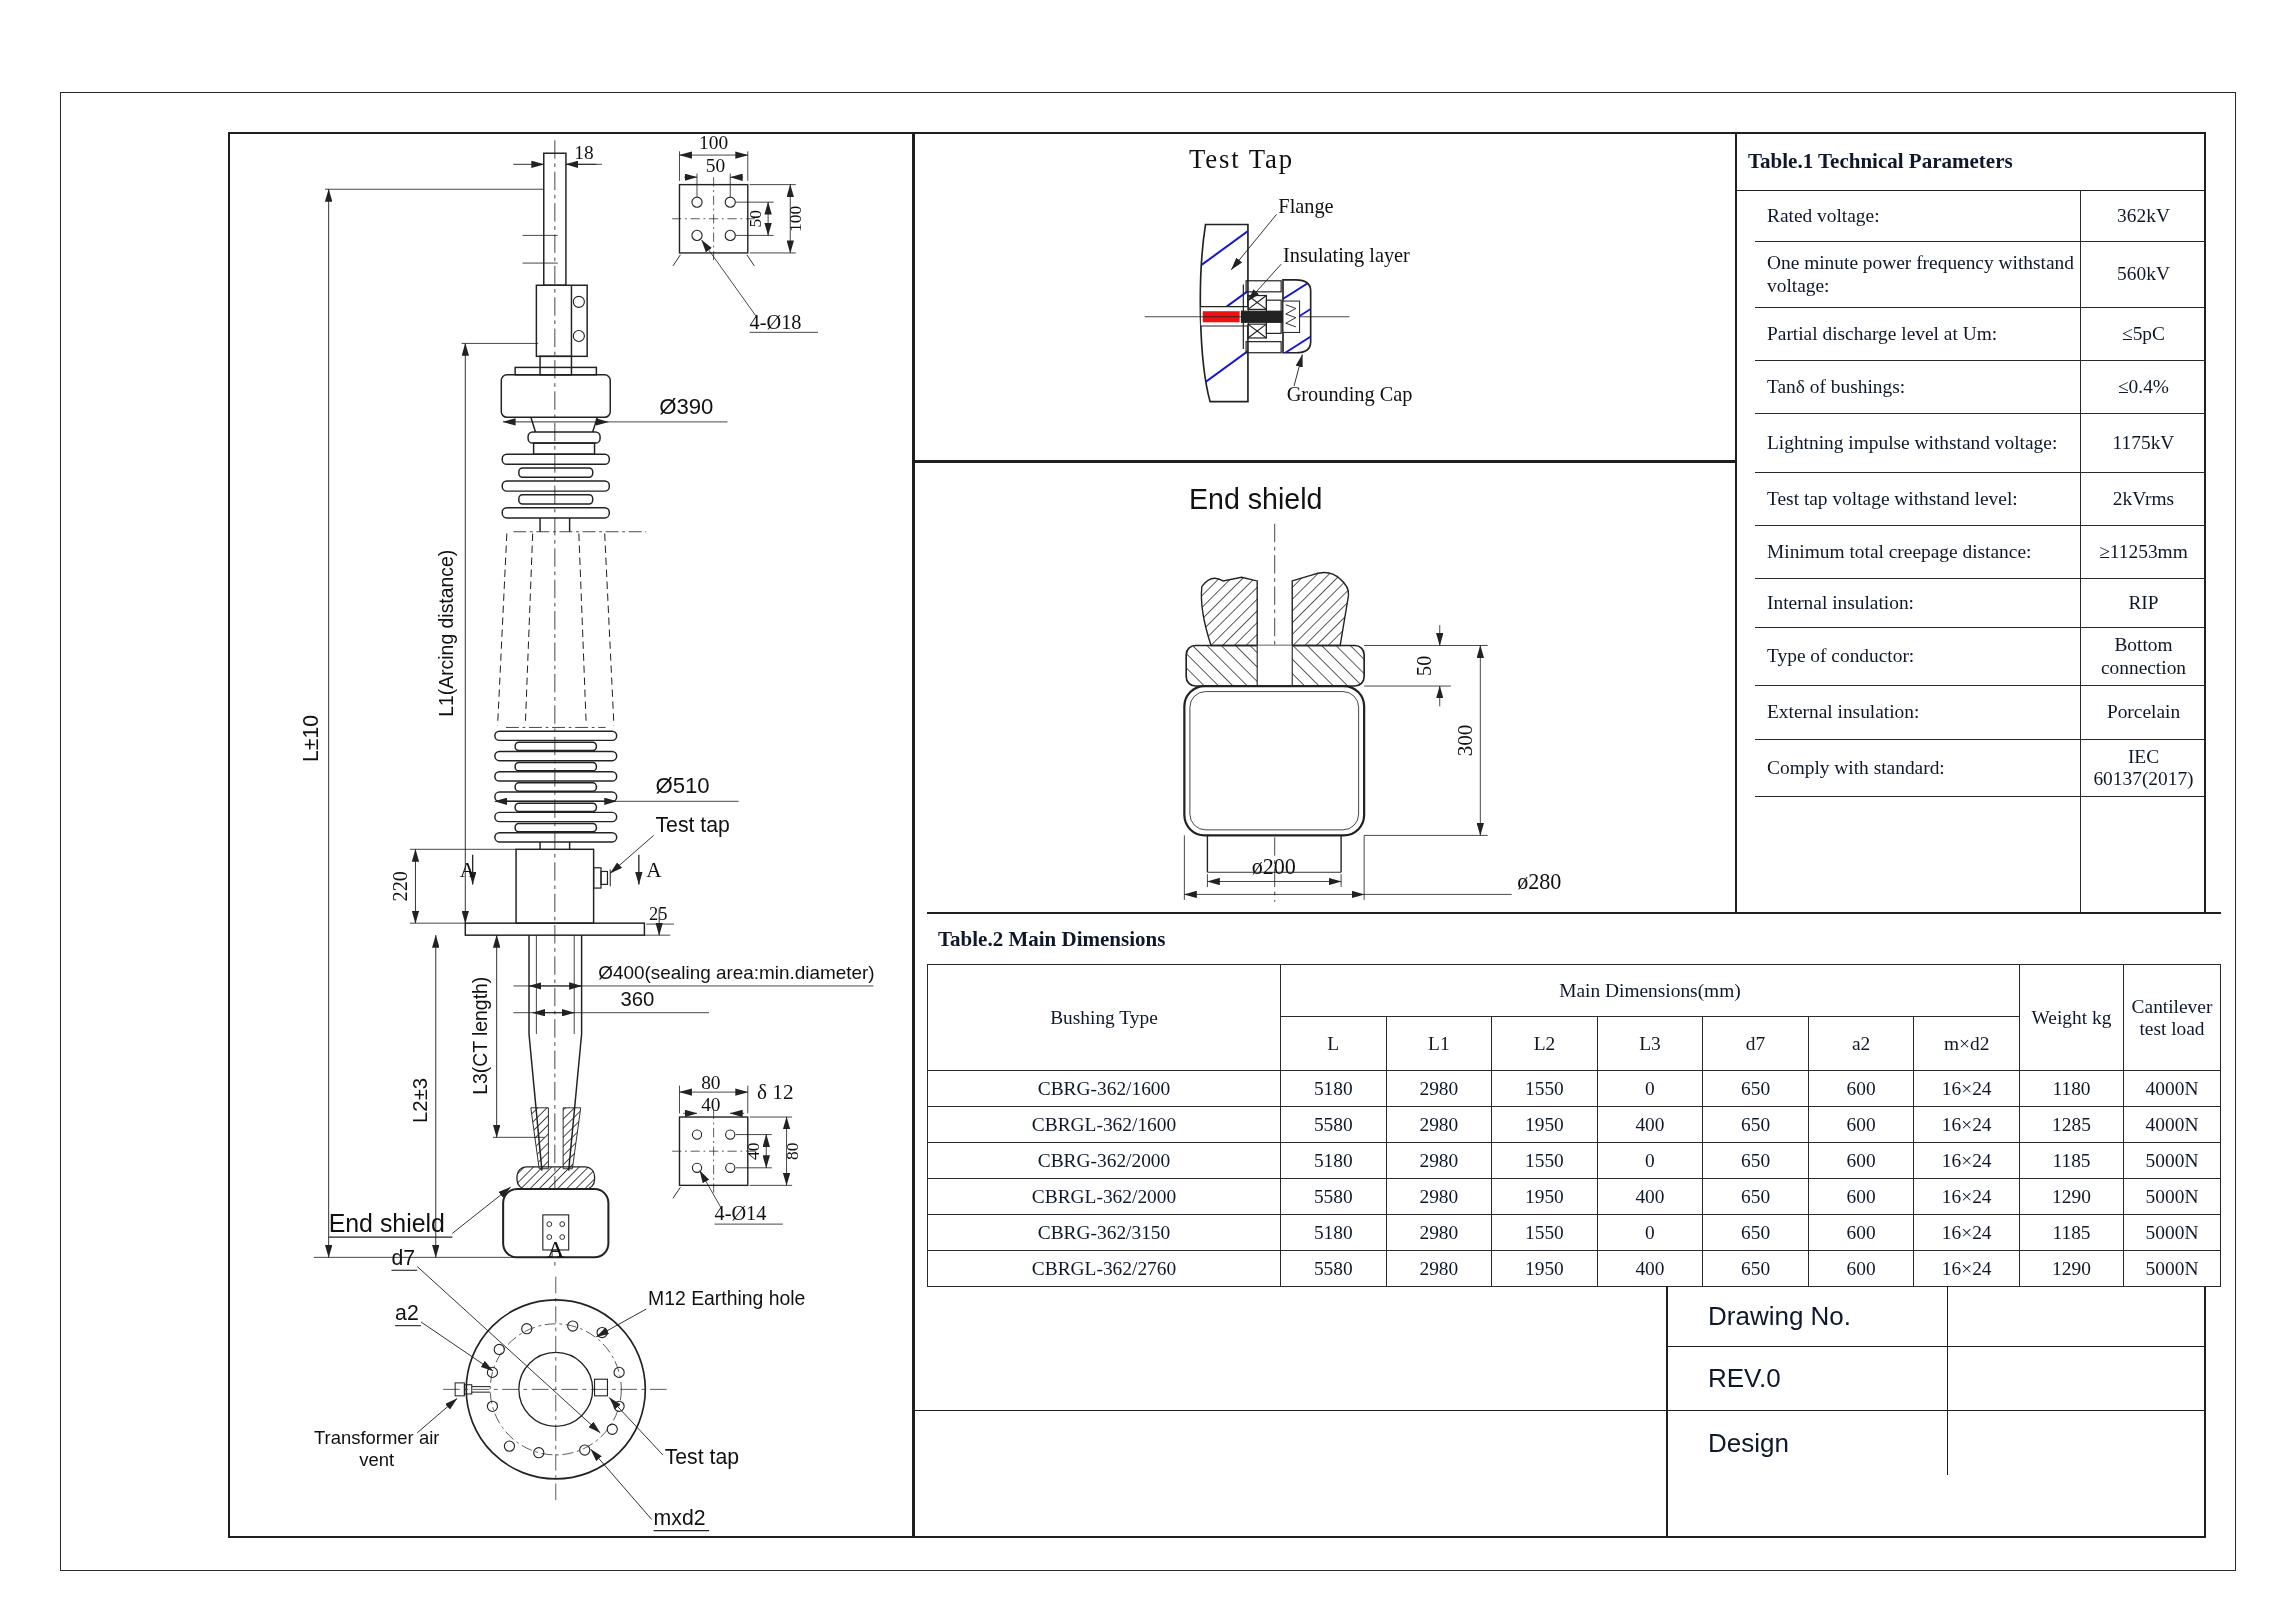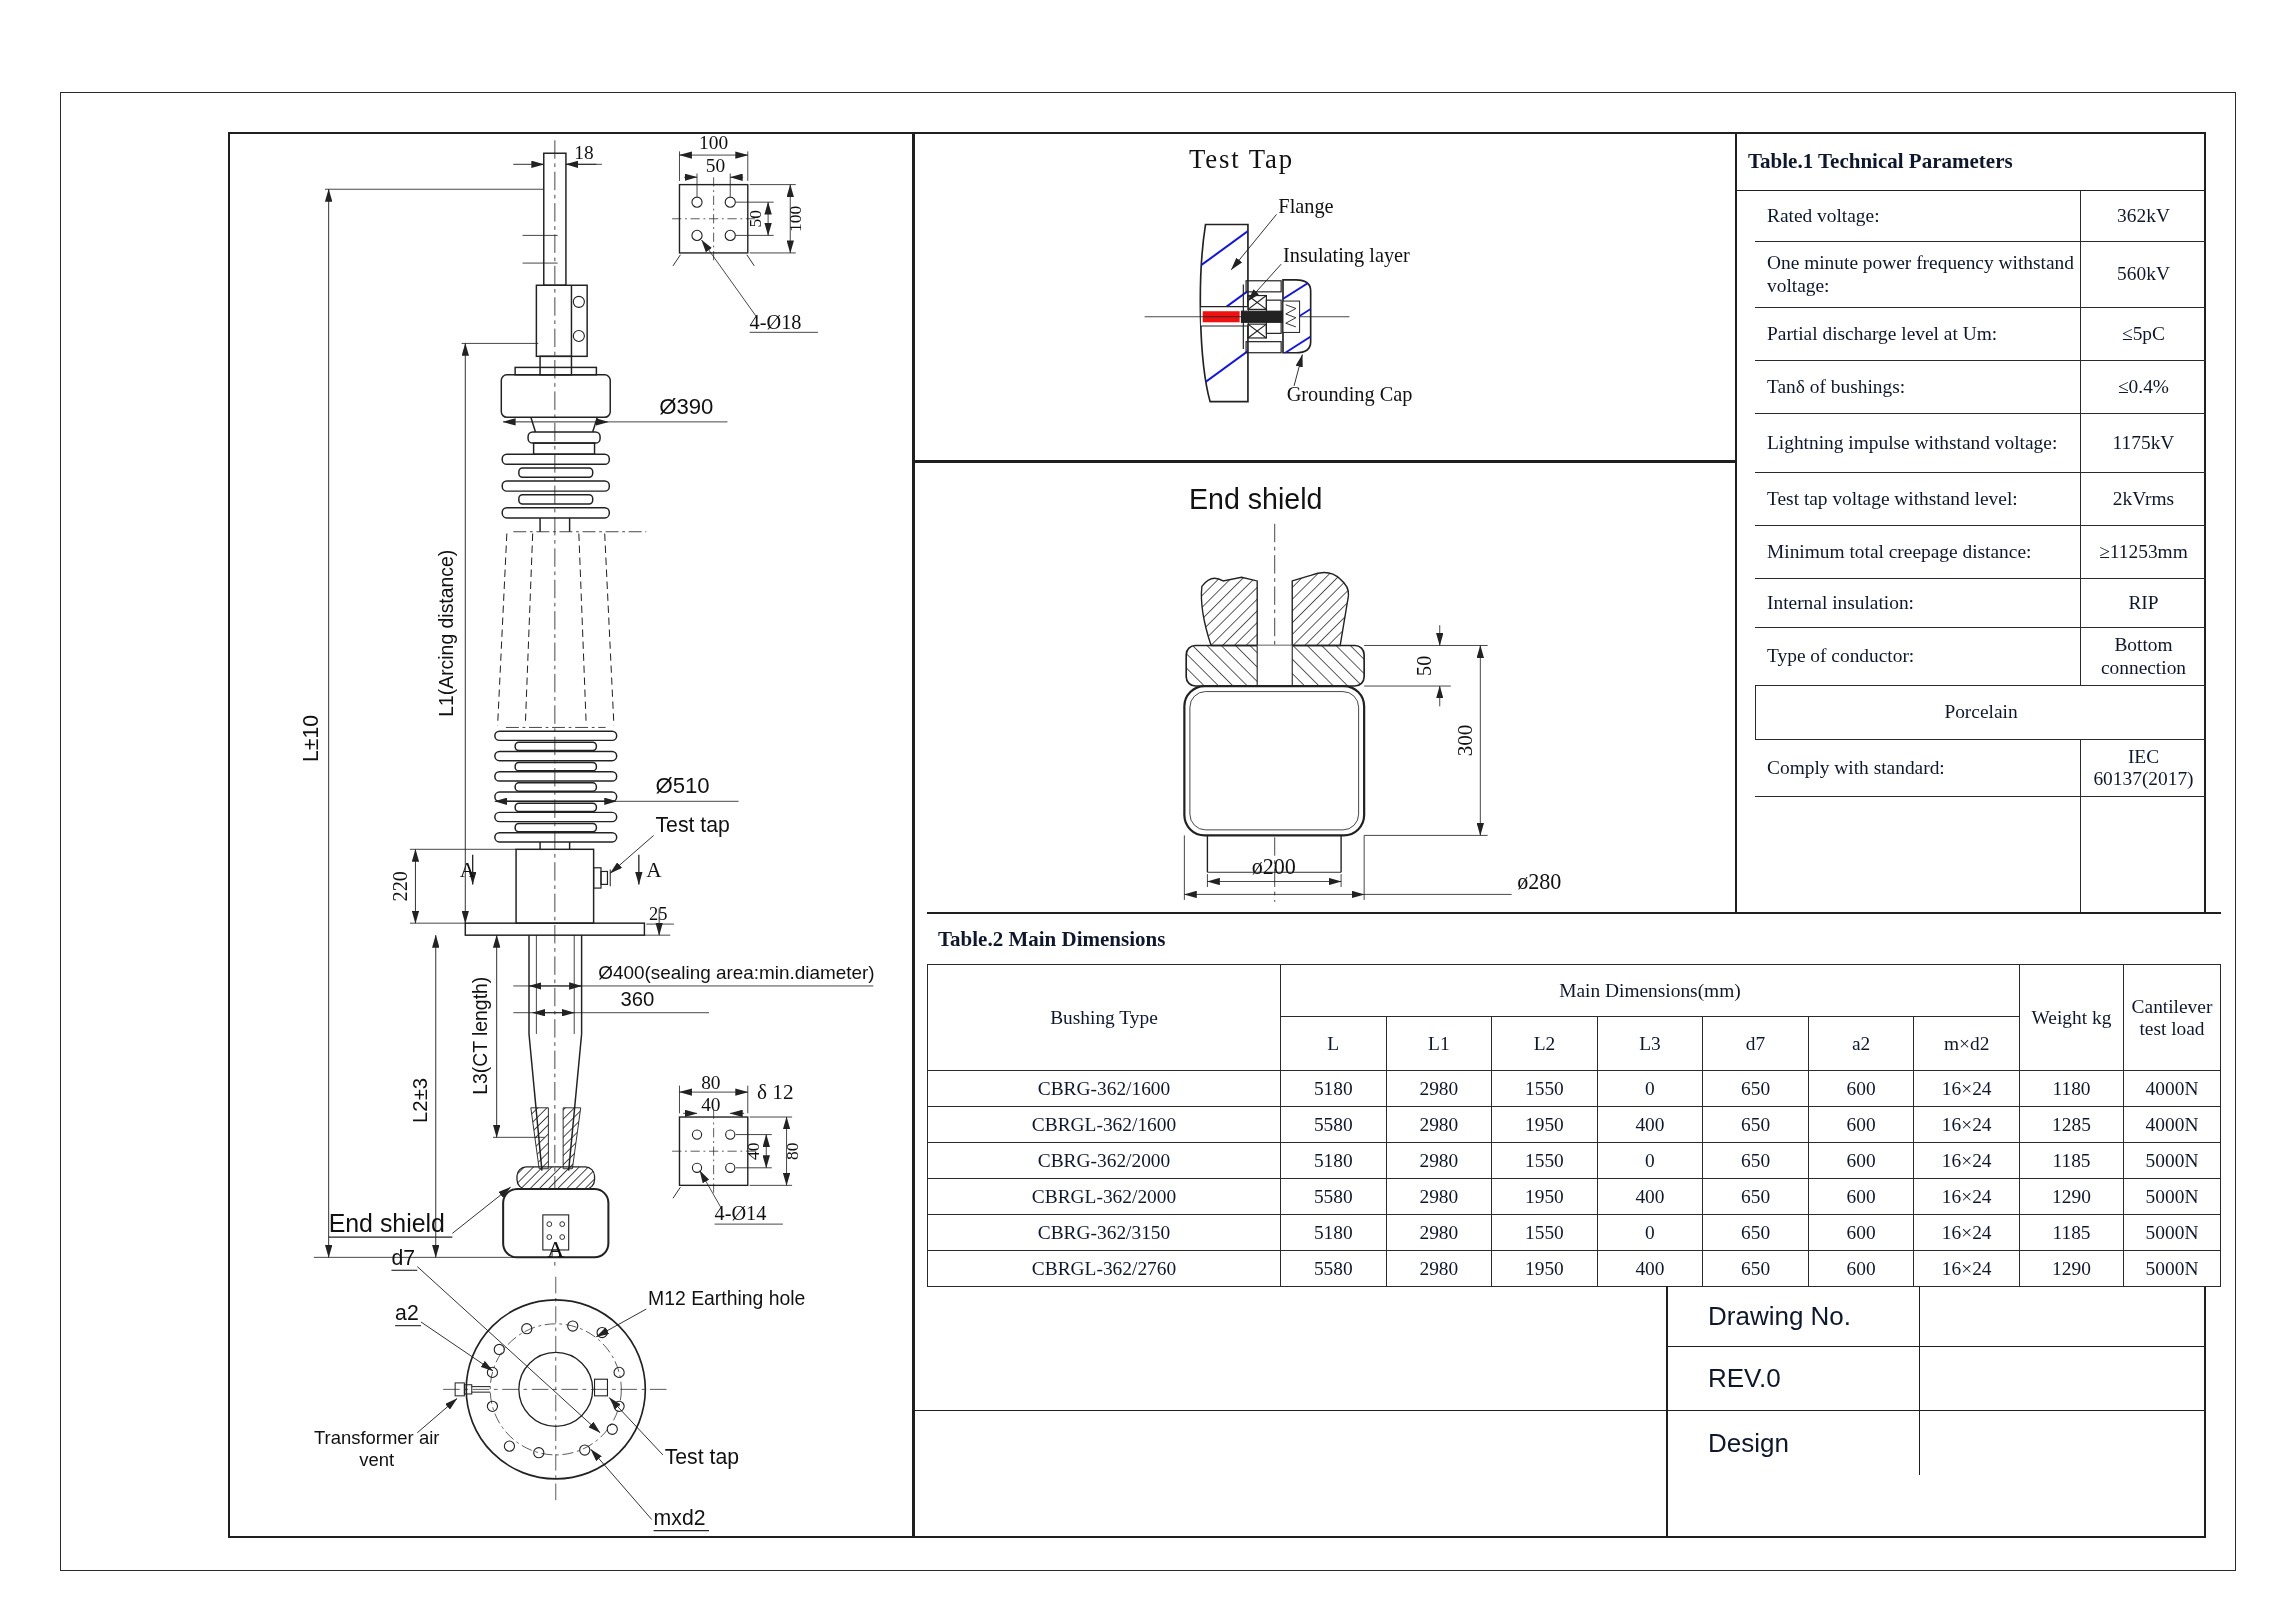--- a/index.html
+++ b/index.html
@@ -28,21 +28,21 @@
   #t2 tr.d td{height:36px;}
   #t2 .bt{width:353px;} .cL{width:106px;} .cL1{width:104px;} .cL2{width:106px;} .cL3{width:105px;}
   .cd7{width:104px;} .ca2{width:104px;} .cmd{width:108px;} .cw{width:104px;} .cc{width:97px;}
   
   #tbleft{left:912px;top:1286px;width:756px;height:252px;box-sizing:border-box;}
   #tbleft .cell{border-bottom:1.8px solid #1f1f1f;box-sizing:border-box;}
   #tbrows{left:1666px;top:1286px;width:540px;height:252px;border-left:1.8px solid #1f1f1f;box-sizing:border-box;
           font-family:"Liberation Sans", sans-serif;}
   #tbrows .row{display:flex;border-bottom:1.8px solid #1f1f1f;box-sizing:border-box;}
   #tbrows .row:last-child{border-bottom:none;}
-  #tbrows .lab{width:253px;display:flex;align-items:center;padding-left:41px;font-size:26px;
+  #tbrows .lab{width:281px;display:flex;align-items:center;padding-left:41px;font-size:26px;
         border-right:1.8px solid #1f1f1f;box-sizing:border-box;}
   #tbrows .val{flex:1;}
   
   .ds{font-family:"Liberation Serif", serif;fill:#111;}
   .dn{font-family:"Liberation Sans", sans-serif;fill:#111;}
   svg{position:absolute;overflow:visible;}
   svg line, svg path, svg rect, svg circle, svg polyline{vector-effect:none;}
 </style>
 </head>
 <body>
@@ -497,20 +497,21 @@
     </div>
     <div class="t1row" style="height:49px">
       <div class="t1label">Internal insulation:</div>
       <div class="t1value">RIP</div>
     </div>
     <div class="t1row" style="height:58px">
       <div class="t1label">Type of conductor:</div>
       <div class="t1value">Bottom connection</div>
     </div>
     <div class="t1row" style="height:54px">
+      <div class="t1label">External insulation:</div>
       <div class="t1value">Porcelain</div>
     </div>
     <div class="t1row" style="height:57px">
       <div class="t1label">Comply with standard:</div>
       <div class="t1value">IEC 60137(2017)</div>
     </div>
     <div class="t1row" style="height:116px">
       <div class="t1label"></div>
       <div class="t1value"></div>
     </div>

